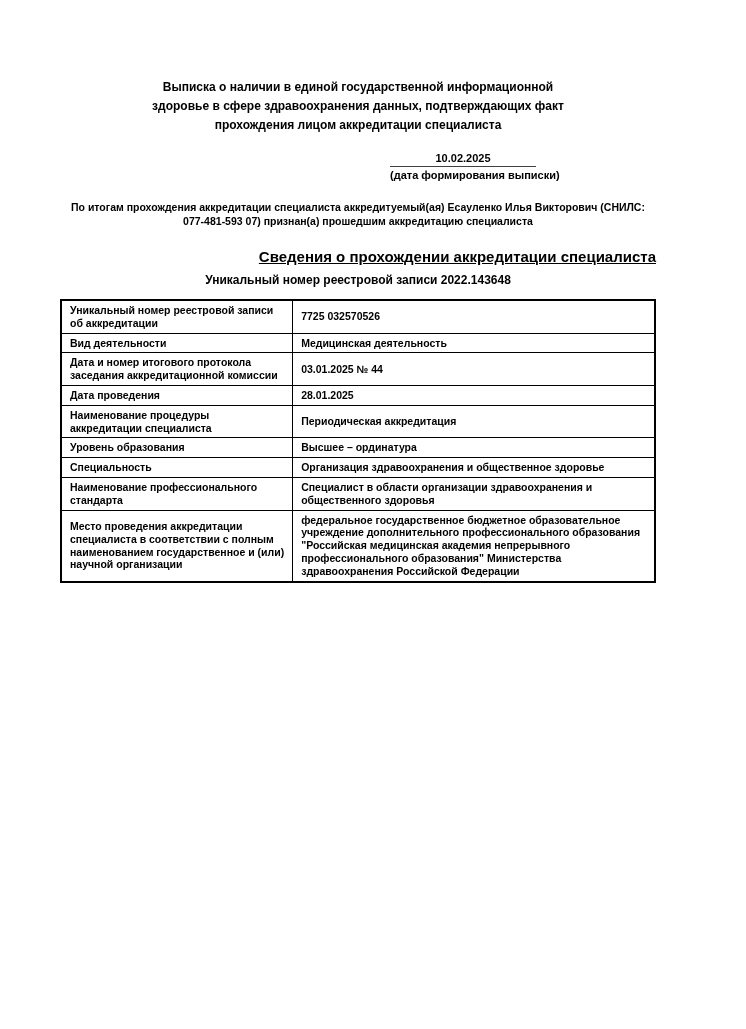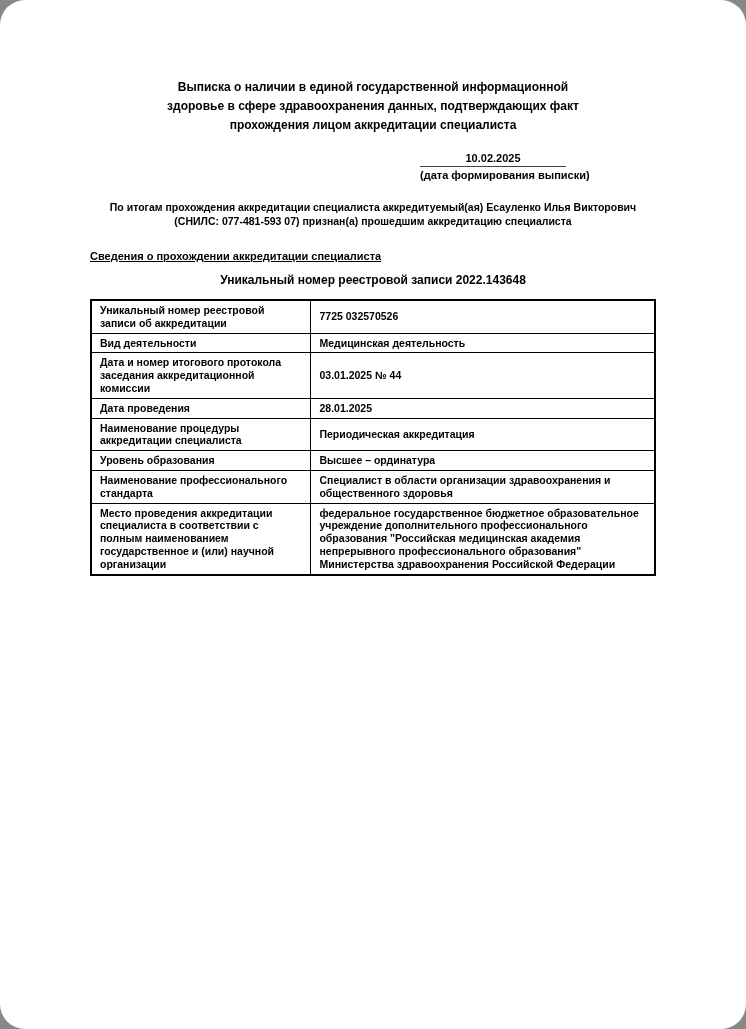--- a/index.html
+++ b/index.html
@@ -9,23 +9,22 @@
     font-family: "Liberation Sans", "DejaVu Sans", sans-serif;
   }
   .page {
     position: relative;
     width: 746px;
     height: 1029px;
     margin: 0 auto;
     background: #ffffff;
     color: #000000;
     box-sizing: border-box;
-    padding: 78px 90px 0 90px;
+    padding: 78px 90px 0 60px;
     overflow: hidden;
-    border-radius: 25px;
   }
   .doc-title {
     text-align: center;
     font-size: 12px;
     font-weight: bold;
     line-height: 19px;
     margin: 0 auto;
     max-width: 470px;
   }
   .date-block {
@@ -51,22 +50,22 @@
   }
   .intro {
     margin-top: 19px;
     text-align: center;
     font-size: 10.5px;
     font-weight: bold;
     line-height: 14px;
   }
   .section-heading {
     margin-top: 22px;
-    text-align: left;
-    font-size: 11px;
+    text-align: right;
+    font-size: 15px;
     font-weight: bold;
     text-decoration: underline;
     line-height: 13px;
   }
   .registry-heading {
     margin-top: 9px;
     text-align: center;
     font-size: 12px;
     font-weight: bold;
     line-height: 16px;
@@ -131,20 +130,24 @@
       </tr>
       <tr>
         <td class="label-cell">Наименование процедуры аккредитации специалиста</td>
         <td class="value-cell">Периодическая аккредитация</td>
       </tr>
       <tr>
         <td class="label-cell">Уровень образования</td>
         <td class="value-cell">Высшее – ординатура</td>
       </tr>
       <tr>
+        <td class="label-cell">Специальность</td>
+        <td class="value-cell">Организация здравоохранения и общественное здоровье</td>
+      </tr>
+      <tr>
         <td class="label-cell">Наименование профессионального стандарта</td>
         <td class="value-cell">Специалист в области организации здравоохранения и общественного здоровья</td>
       </tr>
       <tr>
         <td class="label-cell">Место проведения аккредитации специалиста в соответствии с полным наименованием государственное и (или) научной организации</td>
         <td class="value-cell">федеральное государственное бюджетное образовательное учреждение дополнительного профессионального образования "Российская медицинская академия непрерывного профессионального образования" Министерства здравоохранения Российской Федерации</td>
       </tr>
     </tbody>
   </table>
 

